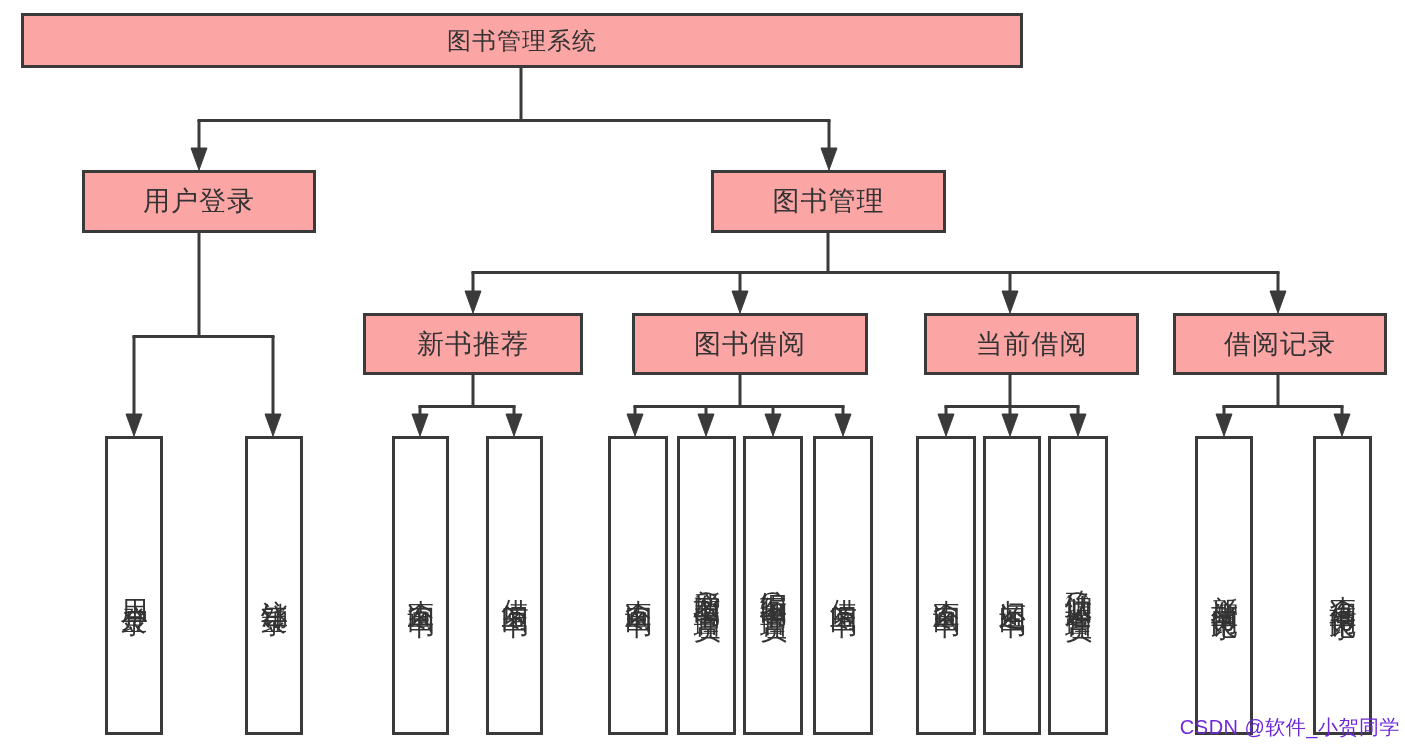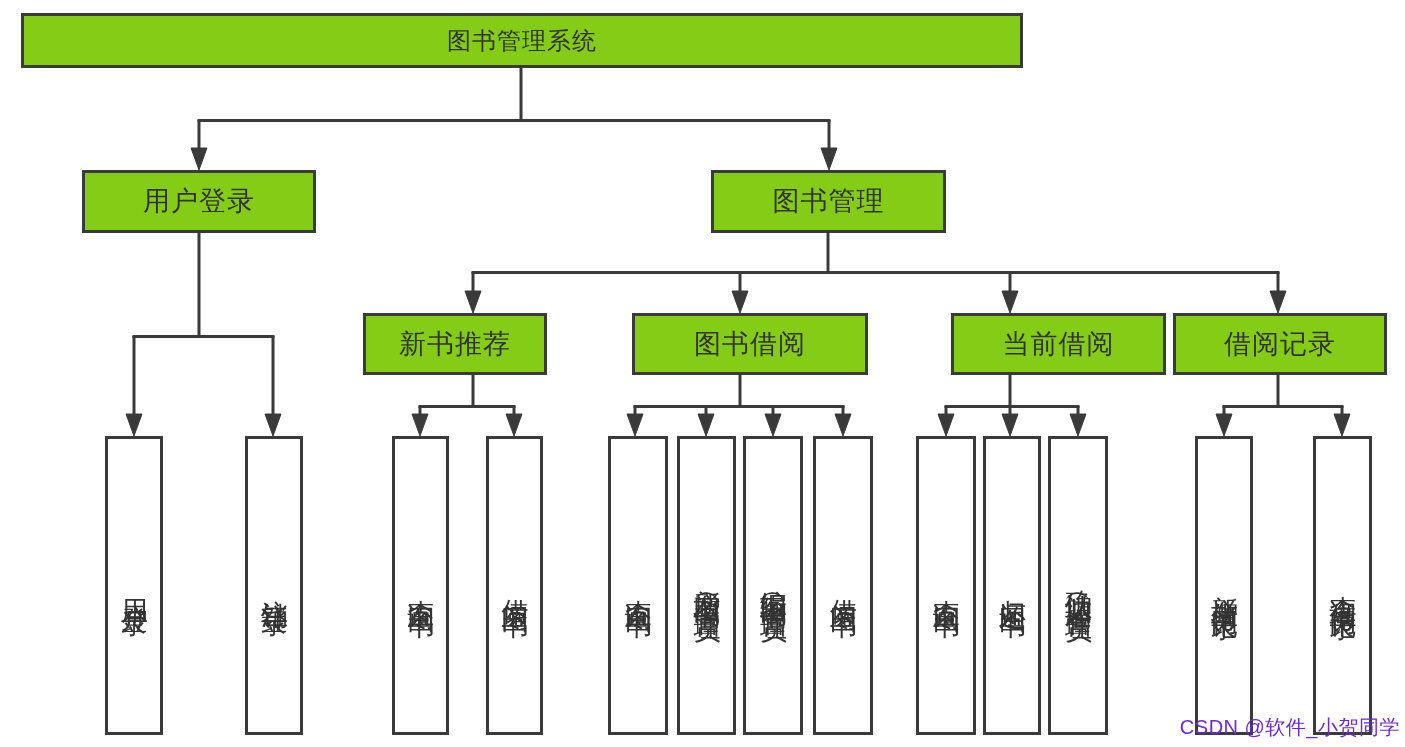--- a/index.html
+++ b/index.html
@@ -4,21 +4,21 @@
 <style>
   html,body{margin:0;padding:0;background:#ffffff;}
   .canvas{
     position:relative;width:1405px;height:747px;background:#ffffff;
     font-family:"Liberation Sans",sans-serif;overflow:hidden;
   }
   .connectors{position:absolute;left:0;top:0;}
   .connectors line{stroke:#3a3a3a;stroke-width:3;}
   .connectors polygon{fill:#3a3a3a;stroke:#3a3a3a;}
   .hbox{
-    position:absolute;box-sizing:border-box;background:#84cc16;
+    position:absolute;box-sizing:border-box;background:#fca5a5;
     border:3px solid #3a3a3a;color:#333333;
     display:flex;align-items:center;justify-content:center;
     font-size:27px;letter-spacing:1px;line-height:1;white-space:nowrap;
   }
   .hbox.root{font-size:24px;}
   .vbox{
     position:absolute;box-sizing:border-box;background:#ffffff;
     border:3px solid #3a3a3a;color:#333333;
     writing-mode:vertical-rl;text-orientation:mixed;
     display:flex;align-items:center;justify-content:center;
@@ -95,23 +95,23 @@
     <polygon points="1224,436 1216,414 1232,414"></polygon>
     <line x1="1342" y1="406" x2="1342" y2="420"></line>
     <polygon points="1342,436 1334,414 1350,414"></polygon>
   </svg>
 
   <div class="hbox root" style="left:21px;top:13px;width:1002px;height:55px">图书管理系统</div>
 
   <div class="hbox" style="left:82px;top:170px;width:234px;height:63px">用户登录</div>
   <div class="hbox" style="left:711px;top:170px;width:235px;height:63px">图书管理</div>
 
-  <div class="hbox" style="left:363px;top:313px;width:184px;height:62px">新书推荐</div>
+  <div class="hbox" style="left:363px;top:313px;width:220px;height:62px">新书推荐</div>
   <div class="hbox" style="left:632px;top:313px;width:236px;height:62px">图书借阅</div>
-  <div class="hbox" style="left:951px;top:313px;width:215px;height:62px">当前借阅</div>
+  <div class="hbox" style="left:924px;top:313px;width:215px;height:62px">当前借阅</div>
   <div class="hbox" style="left:1173px;top:313px;width:214px;height:62px">借阅记录</div>
 
   <div class="vbox" style="left:105px;width:58px">用户登录</div>
   <div class="vbox" style="left:245px;width:58px">注销登录</div>
 
   <div class="vbox" style="left:392px;width:57px">查询图书</div>
   <div class="vbox" style="left:486px;width:57px">借阅图书</div>
 
   <div class="vbox" style="left:608px;width:60px">查询图书</div>
   <div class="vbox" style="left:677px;width:59px">新增图书（管理员）</div>

